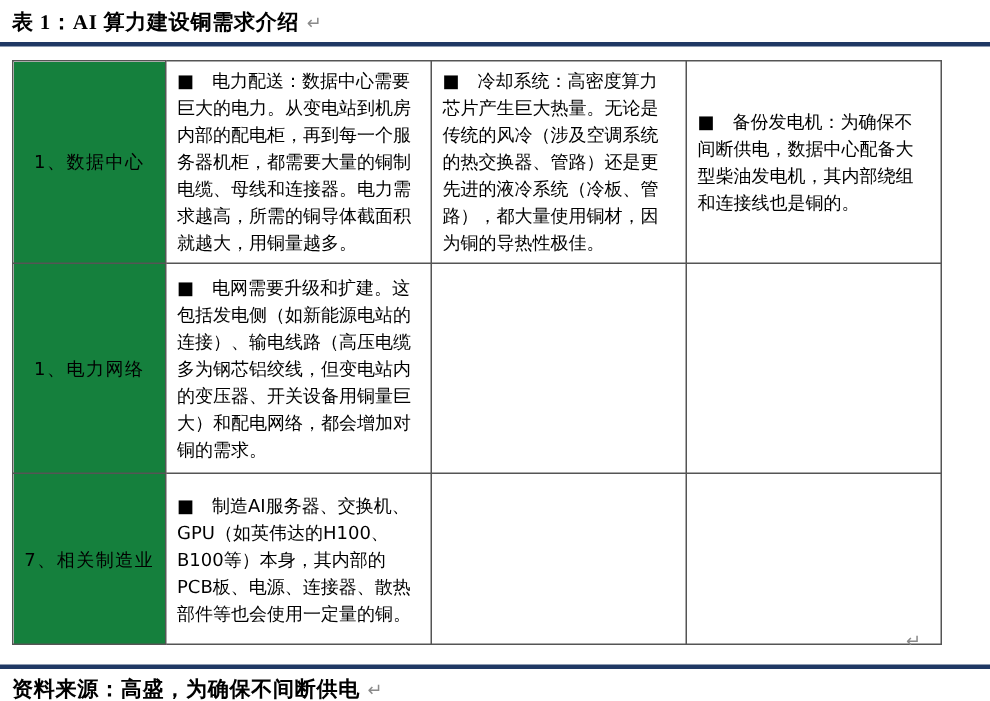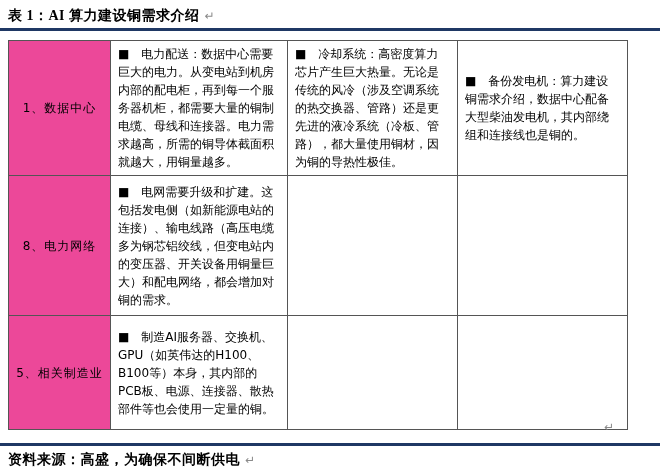--- a/index.html
+++ b/index.html
@@ -40,21 +40,21 @@
   }
   table.copper-table td {
     border: 1px solid #555555;
     vertical-align: middle;
     font-size: 12px;
     line-height: 18px;
     padding: 4px 7px;
     overflow: hidden;
   }
   td.category-cell {
-    background: #ec4899;
+    background: #15803d;
     text-align: center;
     font-size: 13px;
     letter-spacing: 1px;
     width: 102px;
   }
   col.c1 { width: 102px; }
   col.c2 { width: 177px; }
   col.c3 { width: 170px; }
   col.c4 { width: 170px; }
   tr.r1 { height: 129px; }
@@ -92,30 +92,30 @@
       <col class="c1">
       <col class="c2">
       <col class="c3">
       <col class="c4">
     </colgroup>
   <tbody>
       <tr class="r1">
     <td class="category-cell">1、数据中心</td>
     <td>■　电力配送：数据中心需要巨大的电力。从变电站到机房内部的配电柜，再到每一个服务器机柜，都需要大量的铜制电缆、母线和连接器。电力需求越高，所需的铜导体截面积就越大，用铜量越多。</td>
     <td>■　冷却系统：高密度算力芯片产生巨大热量。无论是传统的风冷（涉及空调系统的热交换器、管路）还是更先进的液冷系统（冷板、管路），都大量使用铜材，因为铜的导热性极佳。</td>
-    <td>■　备份发电机：算力建设铜需求介绍，数据中心配备大型柴油发电机，其内部绕组和连接线也是铜的。</td>
+    <td>■　备份发电机：为确保不间断供电，数据中心配备大型柴油发电机，其内部绕组和连接线也是铜的。</td>
   </tr>
   <tr class="r2">
-    <td class="category-cell">8、电力网络</td>
+    <td class="category-cell">1、电力网络</td>
     <td>■　电网需要升级和扩建。这包括发电侧（如新能源电站的连接）、输电线路（高压电缆多为钢芯铝绞线，但变电站内的变压器、开关设备用铜量巨大）和配电网络，都会增加对铜的需求。</td>
     <td></td>
     <td></td>
   </tr>
   <tr class="r3">
-    <td class="category-cell">5、相关制造业</td>
+    <td class="category-cell">7、相关制造业</td>
     <td>■　制造AI服务器、交换机、GPU（如英伟达的H100、B100等）本身，其内部的PCB板、电源、连接器、散热部件等也会使用一定量的铜。</td>
     <td></td>
     <td></td>
   </tr>
 </tbody>
   </table>
 
 <div class="table-end-mark">↵</div>
 
 <div class="footer-rule"></div>

